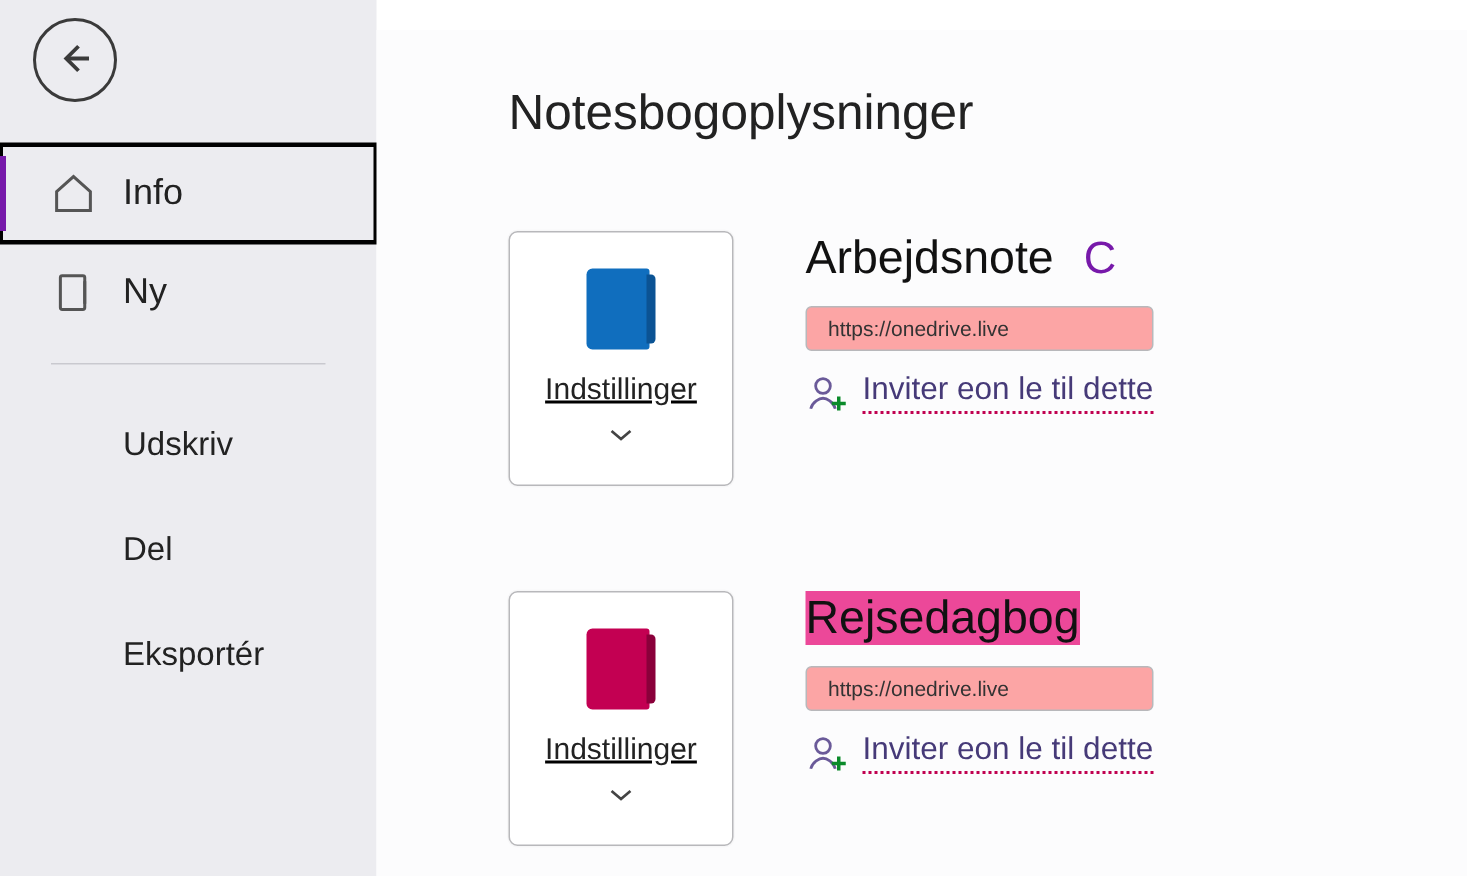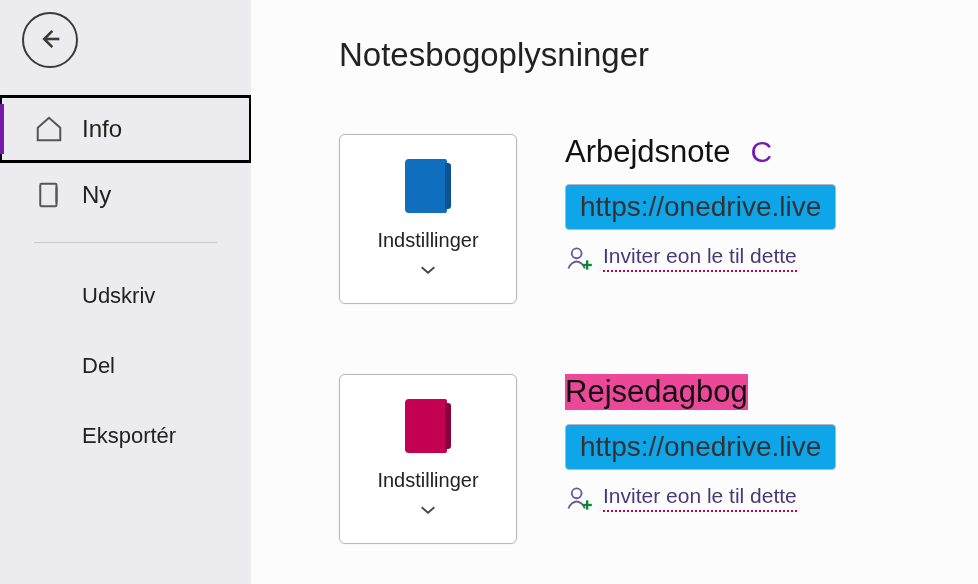--- a/index.html
+++ b/index.html
@@ -38,51 +38,53 @@
     .nav-sep { height: 1px; background: #c9c9cf; margin: 14px 34px 18px 34px; }
 
     .sub-item {
       padding: 22px 0 22px 82px; font-size: 22px; color: #222; cursor: pointer;
     }
 
     
     .main {
       flex: 1; position: relative; background: #fcfcfd; padding: 36px 0 0 88px;
       overflow: hidden;
+      margin-top: 20px;
     }
     .page-title { font-size: 33px; color: #222; margin-bottom: 60px; }
 
     .notebook-row { display: flex; align-items: flex-start; gap: 48px; margin-bottom: 70px; }
 
     .settings-card {
-      width: 178px; height: 170px; border: 1.5px solid #b8b8bb; border-radius: 6px;
+      width: 150px; height: 170px; border: 1.5px solid #b8b8bb; border-radius: 6px;
       background: #fff; display: flex; flex-direction: column; align-items: center;
       justify-content: center; gap: 16px; cursor: pointer;
       box-shadow: 0 0 0 1px rgba(0,0,0,.02);
+      text-decoration: underline;
     }
     .nb-icon { display: flex; align-items: center; }
     .nb-body { width: 42px; height: 54px; border-radius: 4px 2px 2px 4px; }
     .nb-spine { width: 6px; height: 46px; border-radius: 0 3px 3px 0; margin-left: -2px; }
     .nb-blue .nb-body { background: #106EBE; }
     .nb-blue .nb-spine { background: #0B5394; }
     .nb-pink .nb-body { background: #C30052; }
     .nb-pink .nb-spine { background: #8A003A; }
     .settings-label { font-size: 20px; color: #222; }
     .chev { margin-top: -4px; }
     .chev svg { width: 18px; height: 12px; stroke: #444; fill: none; stroke-width: 2; }
 
     .nb-details { display: flex; flex-direction: column; gap: 14px; }
     .nb-title-row { display: flex; align-items: baseline; gap: 20px; }
     .nb-title { font-size: 31px; color: #111; }
     .nb-title.hl { background: #ec4899; }
     .nb-badge { font-size: 30px; color: #7719AA; }
 
     .nb-path-box {
-      border: 1.5px solid #b8b8bb; border-radius: 4px; background: #0ea5e9;
-      padding: 6px 14px; font-size: 28px; color: #333; min-width: 208px;
+      border: 1.5px solid #b8b8bb; border-radius: 4px; background: #fca5a5;
+      padding: 6px 14px; font-size: 14px; color: #333; min-width: 208px;
       overflow: hidden; white-space: nowrap;
     }
 
     .invite-row {
       display: flex; gap: 10px; font-size: 21px;
       color: #5a4a8a; cursor: pointer;
     }
     .invite-row .txt {
       border-bottom: 2px dotted #c00050; padding-bottom: 1px;
       color: #463a78;

